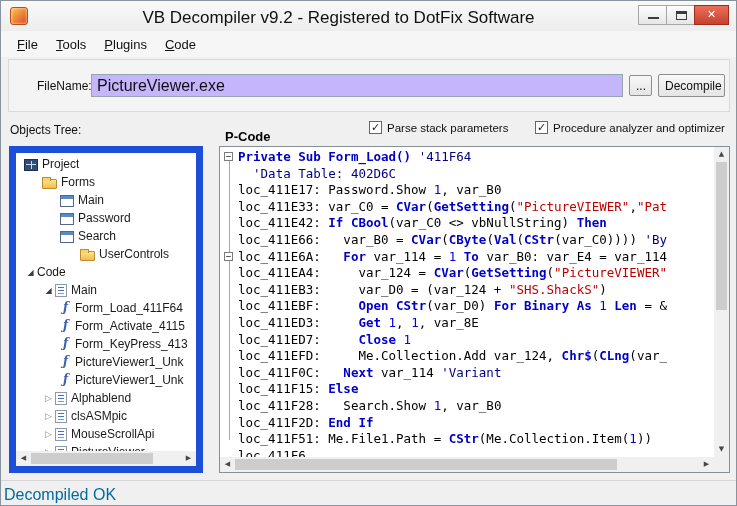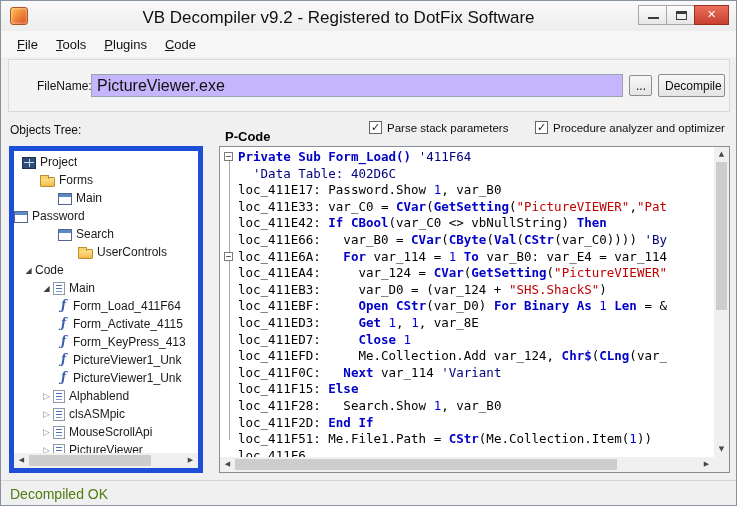--- a/index.html
+++ b/index.html
@@ -39,21 +39,21 @@
   
   .objects-label{position:absolute;left:9px;top:122px;font-size:12px;color:#101010;}
   .mode-label{position:absolute;left:224px;top:128px;font-size:13px;font-weight:bold;color:#000;}
   .cbrow{position:absolute;display:flex;align-items:center;gap:5px;font-size:11.5px;color:#101010;white-space:nowrap;}
   .cbrow.cb1{left:368px;top:120px;}
   .cbrow.cb2{left:534px;top:120px;}
   .cb{flex:none;width:13px;height:13px;border:1px solid #666;background:#fff;font-family:"DejaVu Sans",sans-serif;
     font-size:11px;line-height:11px;text-align:center;font-weight:bold;color:#1a1a1a;}
 
   
-  .treepanel{position:absolute;left:8px;top:145px;width:194px;height:327px;background:#fff;border:5px solid #1d4ed8;}
+  .treepanel{position:absolute;left:8px;top:145px;width:194px;height:327px;background:#fff;border:7px solid #1d4ed8;}
   .tree-scroll{position:absolute;left:0;top:0;right:0;bottom:15px;overflow:hidden;padding-top:2px;}
   .trow{display:flex;align-items:center;height:18px;font-size:12px;color:#1a1a1a;white-space:nowrap;cursor:default;}
   .arrow{flex:none;width:13px;text-align:center;font-family:"DejaVu Sans",sans-serif;}
   .arrow.expanded{font-size:8px;color:#3e3e3e;}
   .arrow.collapsed{font-size:9px;color:#8b8b8b;}
   .ticon{flex:none;position:relative;width:15px;height:13px;margin-right:4px;}
   .ticon-project{width:14px;height:12px;margin-top:1px;background:#2f4d78;border:1px solid #1d3050;}
   .ticon-project::before{content:"";position:absolute;left:6px;top:1px;bottom:1px;width:1px;background:#c9daf0;}
   .ticon-project::after{content:"";position:absolute;top:4px;left:1px;right:1px;height:1px;background:#c9daf0;}
   .ticon-folder{height:10px;margin-top:3px;background:linear-gradient(#fde490,#f1bc49);border:1px solid #ba8e2f;border-radius:1px;}
@@ -96,21 +96,21 @@
   .sarrow.left{left:0;top:0;}
   .sarrow.right{right:0;top:0;}
   .vthumb{position:absolute;left:2px;right:2px;top:15px;height:148px;background:#cdcdcd;}
   .hthumb{position:absolute;top:2px;bottom:2px;background:#cdcdcd;}
   .codepanel .hthumb{left:15px;width:382px;}
   .treepanel .hthumb{left:15px;width:122px;}
   .scorner{position:absolute;right:0;bottom:0;width:15px;height:15px;background:#f0f0f0;}
 
   
   .statusbar{position:absolute;left:0;right:0;top:479px;bottom:0;background:#f0f0f0;border-top:1px solid #d6d6d6;}
-  .status-text{position:absolute;left:9px;top:5px;font-size:14px;color:#4d7c0f;}
+  .status-text{position:absolute;left:3px;top:5px;font-size:16px;color:#0369a1;}
 </style>
 </head>
 <body>
 
 <div class="window">
 
   <div class="titlebar">
     <span class="app-icon"></span>
     <span class="title">VB Decompiler v9.2 - Registered to DotFix Software</span>
     <span class="winbtns">
@@ -159,21 +159,21 @@
           <span class="tlabel">Project</span>
         </div>
         <div class="trow" style="padding-left: 26px;">
           <span class="ticon ticon-folder"></span>
           <span class="tlabel">Forms</span>
         </div>
         <div class="trow" style="padding-left: 44px;">
           <span class="ticon ticon-form"></span>
           <span class="tlabel">Main</span>
         </div>
-        <div class="trow" style="">
+        <div class="trow" style="padding-left: 44px;">
           <span class="ticon ticon-form"></span>
           <span class="tlabel">Password</span>
         </div>
         <div class="trow" style="padding-left: 44px;">
           <span class="ticon ticon-form"></span>
           <span class="tlabel">Search</span>
         </div>
         <div class="trow" style="padding-left: 26px; margin-left: 38px;">
           <span class="ticon ticon-folder"></span>
           <span class="tlabel">UserControls</span>

